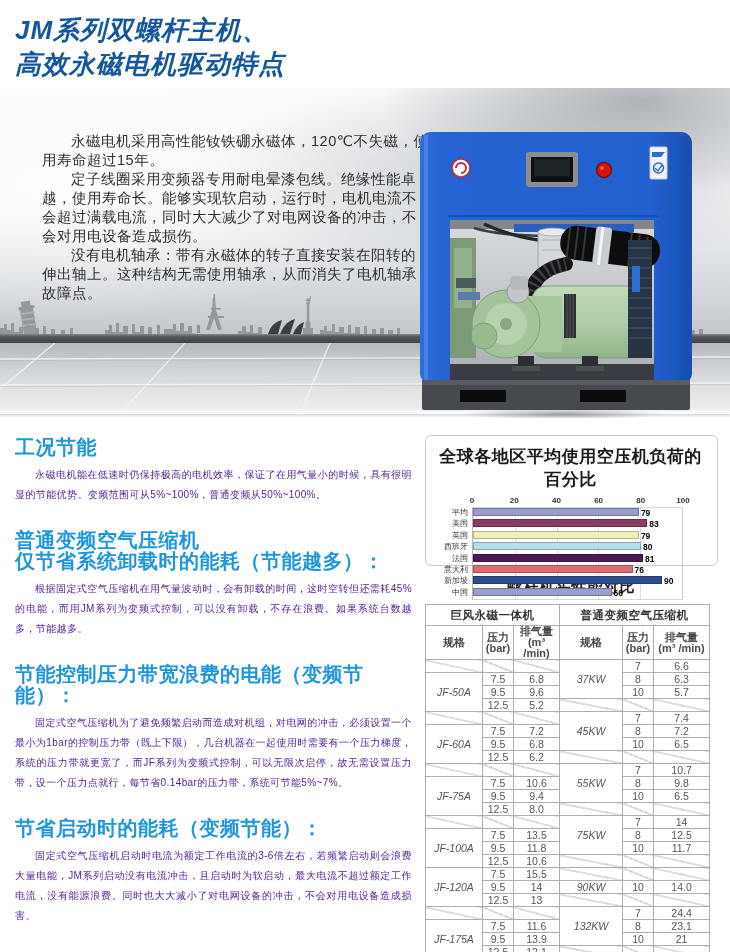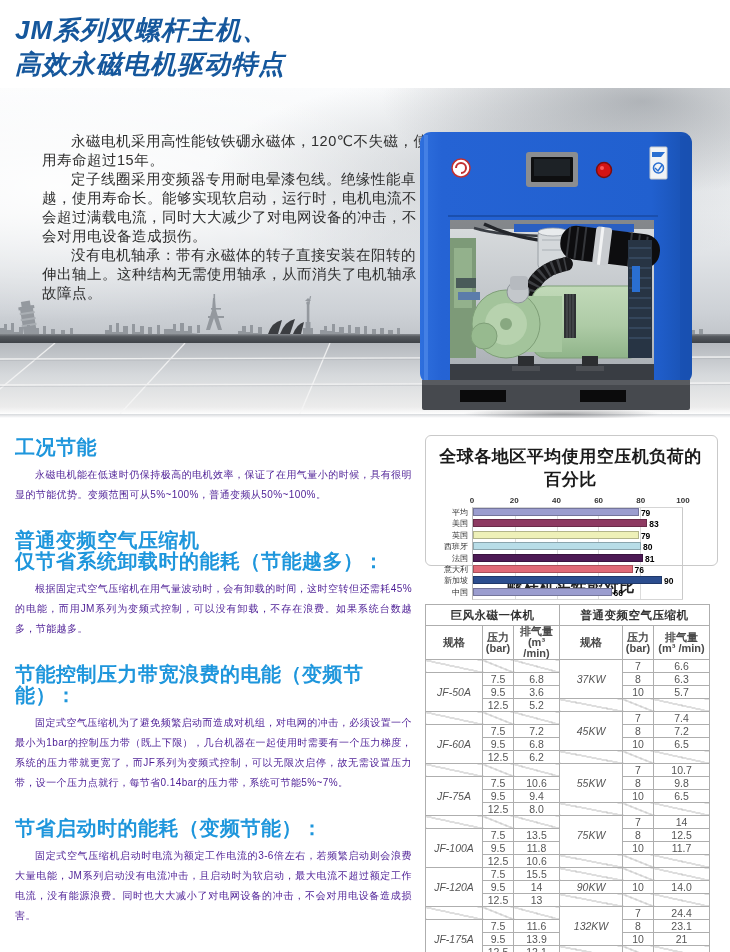--- a/index.html
+++ b/index.html
@@ -425,21 +425,21 @@
           </tr>
           <tr>
             <td class="model-cell" rowspan="3">JF-50A</td>
             <td>7.5</td>
             <td>6.8</td>
             <td>8</td>
             <td>6.3</td>
           </tr>
           <tr>
             <td>9.5</td>
-            <td>3.6</td>
+            <td>9.6</td>
             <td>10</td>
             <td>5.7</td>
           </tr>
           <tr>
             <td>12.5</td>
             <td>5.2</td>
             <td class="diag"></td>
             <td class="diag"></td>
             <td class="diag"></td>
           </tr>

